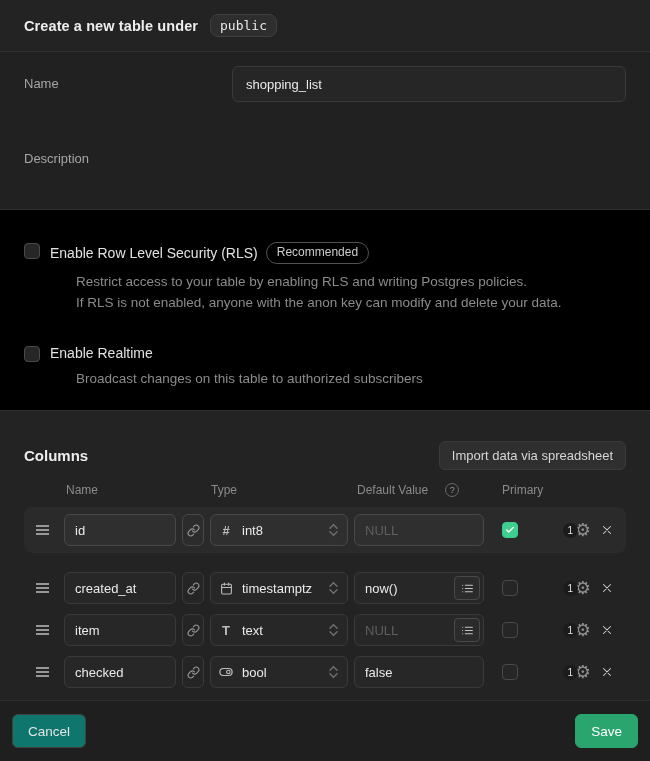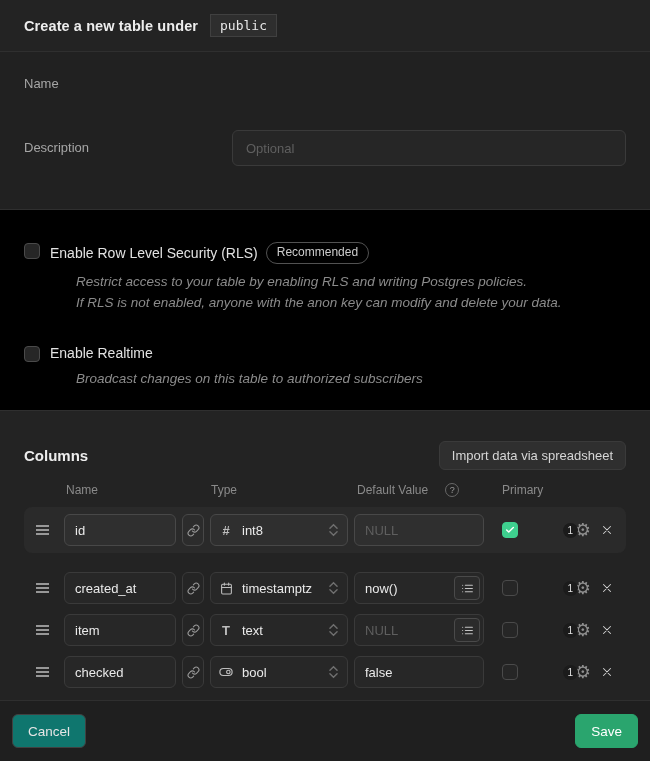--- a/index.html
+++ b/index.html
@@ -14,21 +14,21 @@
 
   
   .dlg-header {
     height:52px; flex:0 0 52px; background:#232323;
     border-bottom:1px solid #2f2f2f;
     display:flex; align-items:center; gap:12px; padding:0 24px;
   }
   .dlg-title { font-size:14.5px; font-weight:700; color:#ededed; letter-spacing:.1px; }
   .schema-badge {
     font-family:"DejaVu Sans Mono", monospace; font-size:13px; color:#e8e8e8;
-    background:#2e2e2e; border:1px solid #404040; border-radius:0;
+    background:#2e2e2e; border:1px solid #404040; border-radius:8px;
     padding:4px 9px; line-height:1;
   }
 
   
   .sec-basic { height:157px; flex:0 0 157px; padding:14px 24px 0; background:#212121; }
   .form-row { display:flex; margin-bottom:39px; }
   .form-label { width:208px; padding-top:10px; font-size:13px; color:#a6a6a6; }
   .text-input {
     flex:1; height:36px; background:#262626; border:1px solid #3a3a3a;
     border-radius:6px; padding:0 13px; color:#eaeaea; font-size:13px;
@@ -42,21 +42,21 @@
   .checkbox {
     width:16px; height:16px; flex:0 0 16px; margin-top:1px;
     background:#262626; border:1px solid #4a4a4a; border-radius:4px; cursor:pointer;
   }
   .check-label-line { display:flex; align-items:center; gap:8px; }
   .check-label { font-size:14px; color:#e2e2e2; }
   .pill {
     border:1px solid #525252; border-radius:999px; padding:2px 10px;
     font-size:12px; color:#cccccc; line-height:1.3;
   }
-  .check-desc { margin:7px 0 0 26px; font-size:13.5px; color:#8b8b8b; line-height:21px;font-style:italic; }
+  .check-desc { margin:7px 0 0 26px; font-size:13.5px; color:#8b8b8b; line-height:21px; }
   .check-row.second { margin-top:32px; }
 
   
   .sec-columns { height:290px; flex:0 0 290px; padding:30px 24px 0; background:#232323; border-top:1px solid #2f2f2f; }
   .columns-head { display:flex; align-items:center; justify-content:space-between; }
   .columns-title { font-size:15px; font-weight:600; color:#ededed; }
   .import-btn {
     background:#2f2f2f; border:1px solid #3a3a3a; border-radius:6px;
     color:#d6d6d6; font-size:13px; padding:6px 12px; cursor:pointer;
     font-family:"Liberation Sans", sans-serif;
@@ -146,24 +146,24 @@
 <div class="dialog">
 
   <div class="dlg-header">
     <span class="dlg-title">Create a new table under</span>
     <span class="schema-badge">public</span>
   </div>
 
   <div class="sec-basic">
     <div class="form-row">
       <div class="form-label">Name</div>
+      <input class="text-input" type="text" value="shopping_list" style="">
     </div>
     <div class="form-row">
       <div class="form-label">Description</div>
-      <input class="text-input" type="text" placeholder="Optional" style="">
     </div>
   </div>
 
   <div class="sec-toggles">
     <div class="check-row">
       <div class="checkbox"></div>
       <div>
         <div class="check-label-line">
           <span class="check-label">Enable Row Level Security (RLS)</span>
           <span class="pill">Recommended</span>

